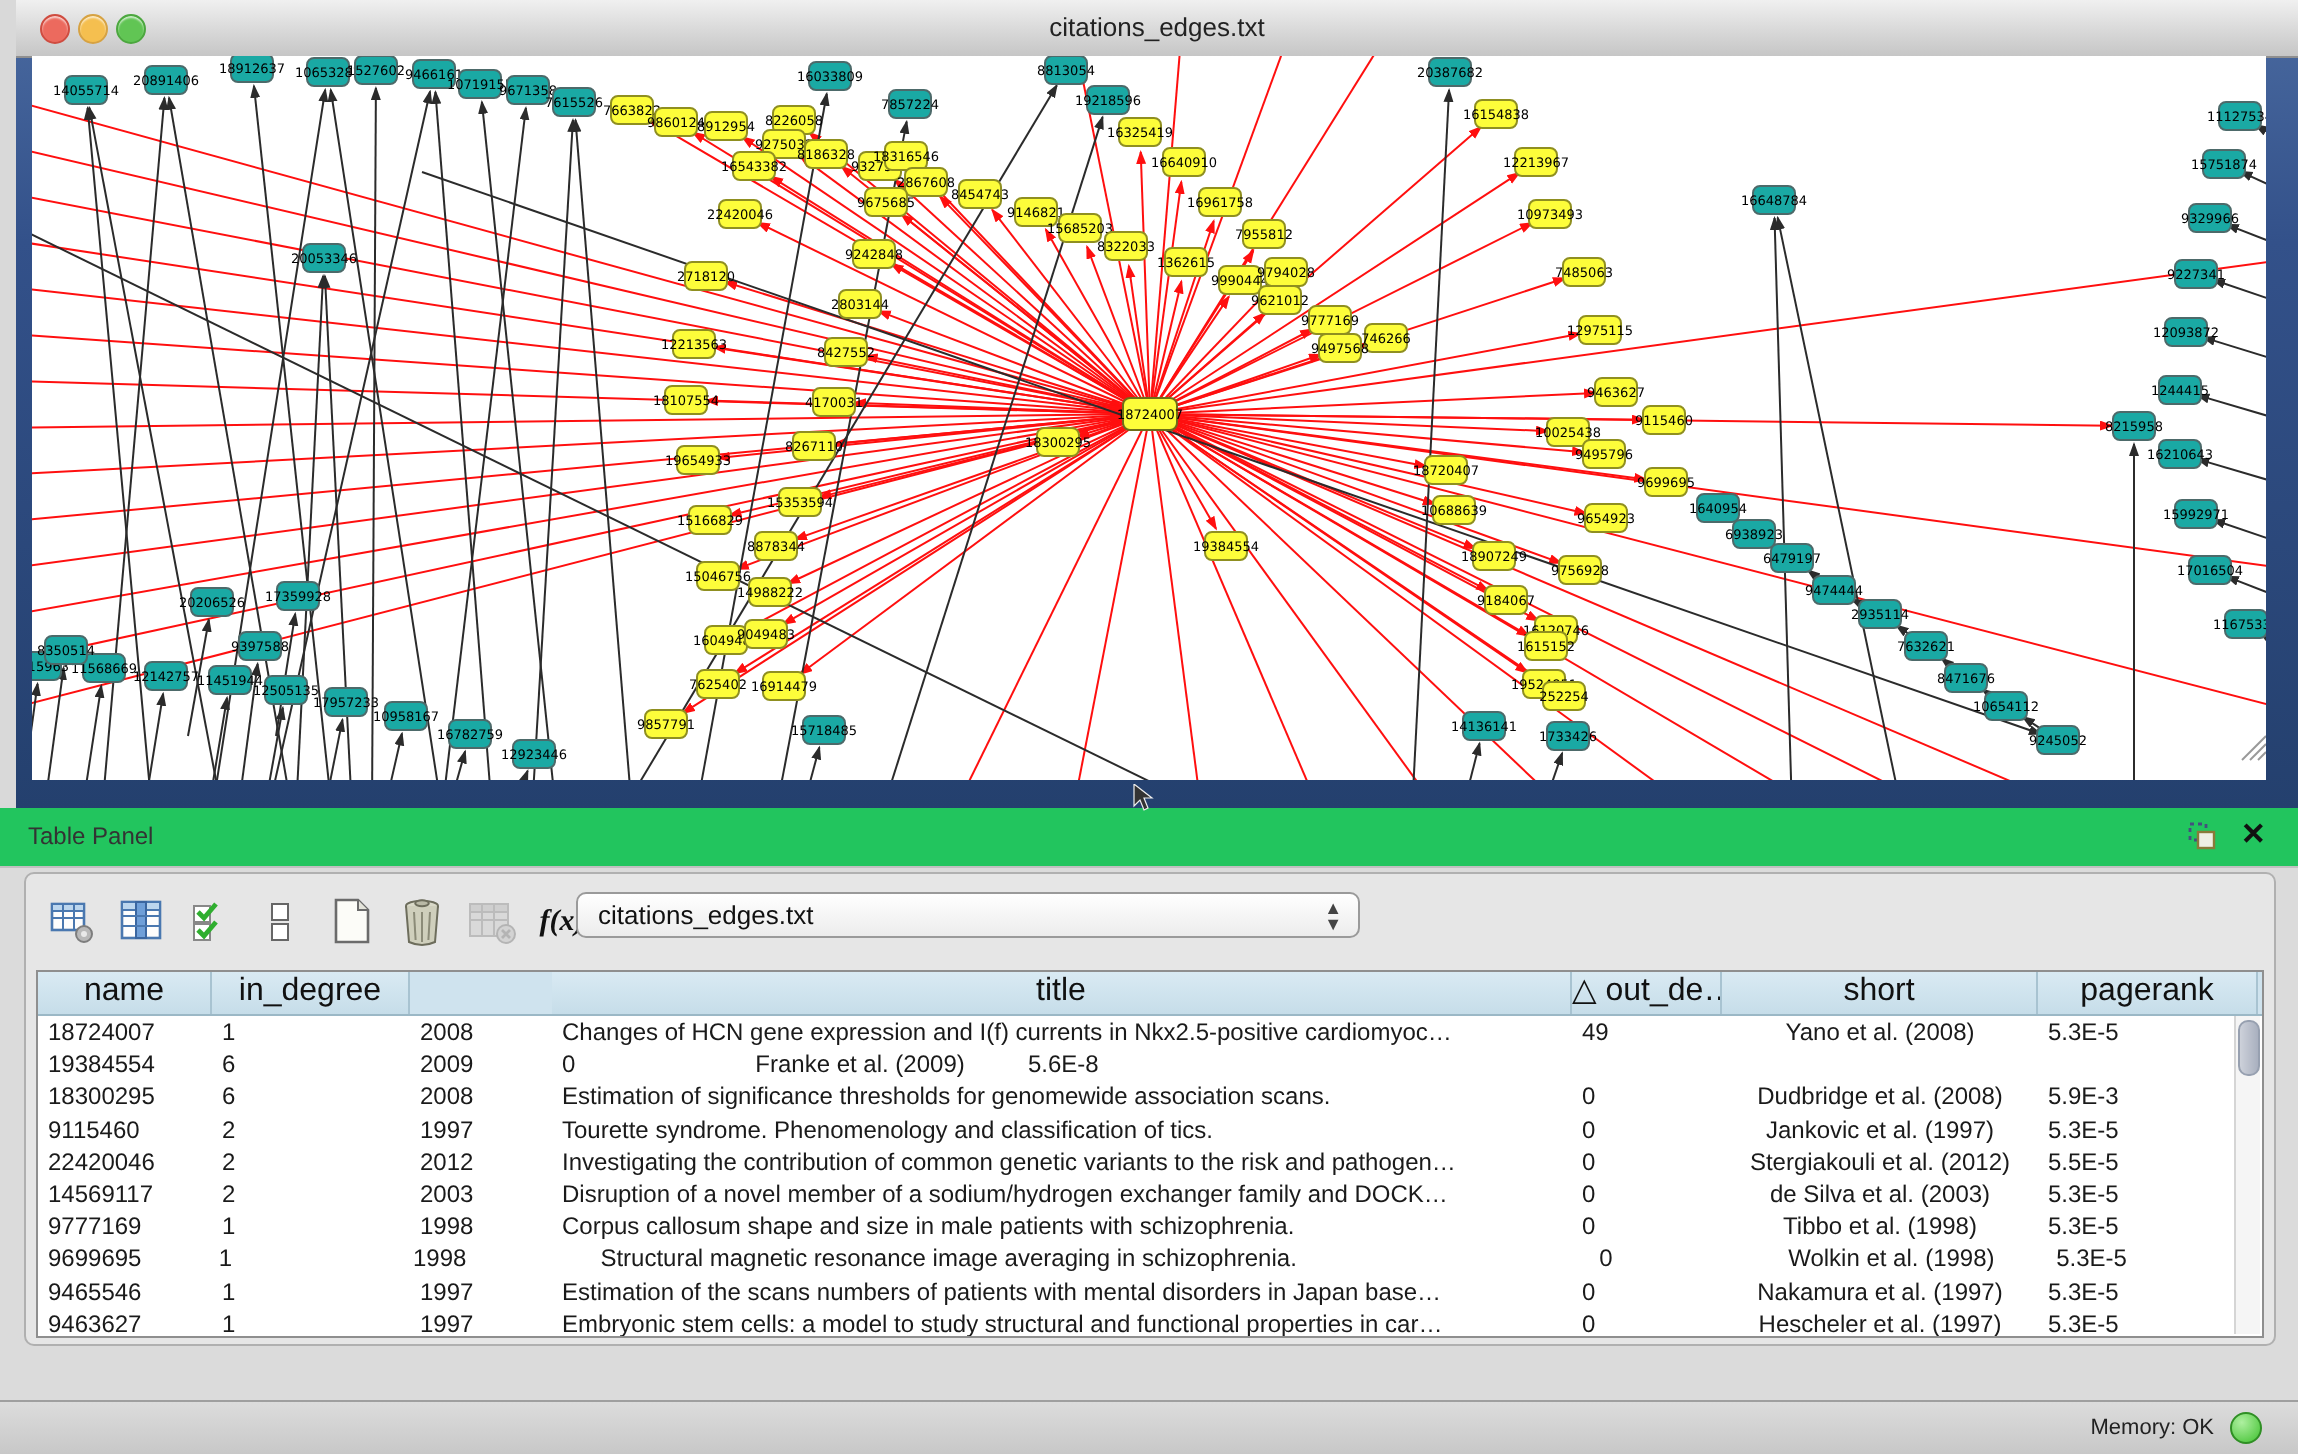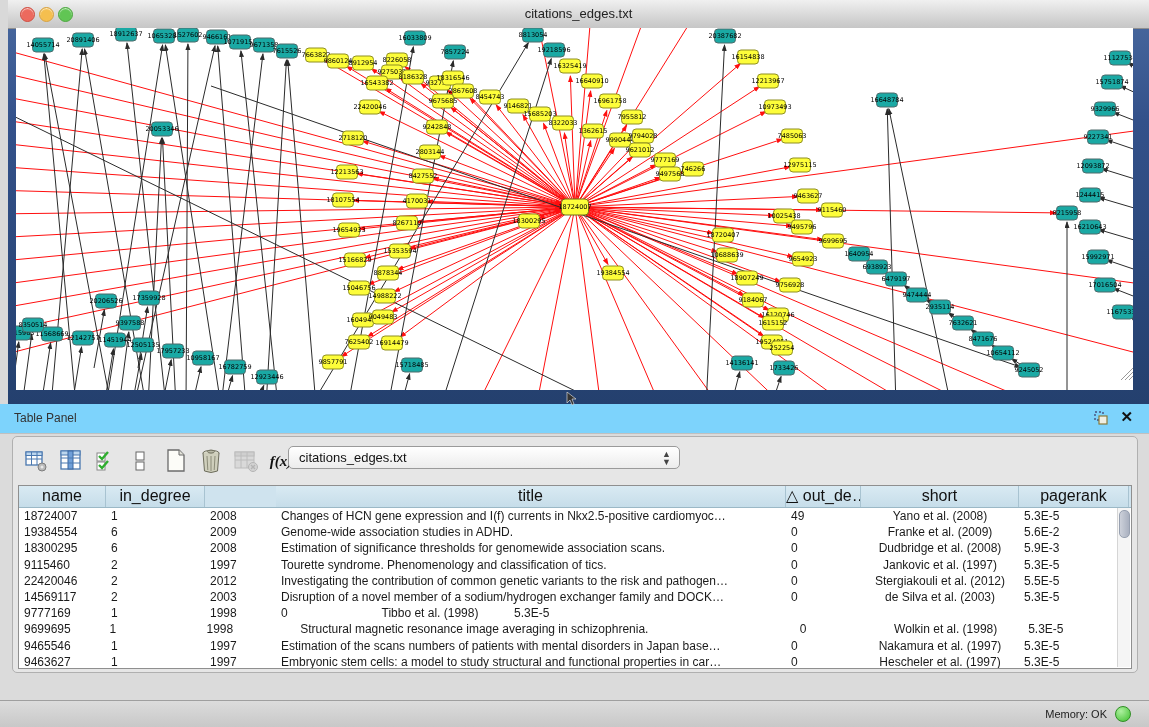--- a/index.html
+++ b/index.html
@@ -15,21 +15,21 @@
   #tl-close{left:12px;background:#ec6a5e;border:1px solid #cf4c40;}
   #tl-min{left:31px;background:#f5bf4f;border:1px solid #d6a243;}
   #tl-zoom{left:50px;background:#61c554;border:1px solid #4ca73f;}
   #net-title{position:absolute;left:0;right:0;top:6px;text-align:center;
     font-size:13px;color:#222;}
   #net-canvas{position:absolute;left:8px;top:28px;width:1117px;height:362px;background:#ffffff;}
   #net-canvas svg{display:block;}
   #mouse-cursor{position:absolute;left:566px;top:392px;z-index:5;}
   
   #table-panel{position:absolute;left:0;top:404px;width:1149px;height:296px;background:#dbdbdb;}
-  #tp-header{position:absolute;left:0;top:0;right:0;height:29px;background:#7dd3fc;
+  #tp-header{position:absolute;left:0;top:0;right:0;height:29px;background:#22c55e;
     border-bottom:1px solid #c0c0c0;}
   #tp-title{position:absolute;left:14px;top:7px;font-size:12px;color:#333;}
   #tp-float{position:absolute;right:40px;top:7px;width:15px;height:15px;cursor:pointer;}
   #tp-close{position:absolute;right:16px;top:4px;font-size:15px;font-weight:bold;color:#111;cursor:pointer;}
   #tp-body{position:absolute;left:12px;top:32px;width:1124px;height:235px;
     background:#e6e6e6;border:1px solid #b0b0b0;border-radius:5px;}
   
   #tp-toolbar{position:absolute;left:10px;top:6px;height:36px;display:flex;align-items:center;gap:9px;}
   .tbtn{width:26px;height:26px;display:flex;align-items:center;justify-content:center;cursor:pointer;}
   .fx{font-family:"Liberation Serif",serif;font-style:italic;font-weight:bold;font-size:15px;color:#111;}
@@ -604,24 +604,23 @@
             <div class="c" style="width: 71px;">2008</div>
             <div class="c" style="width: 510px;">Changes of HCN gene expression and I(f) currents in Nkx2.5-positive cardiomyoc…</div>
             <div class="c" style="width: 75px;">49</div>
             <div class="c center" style="width: 158px;">Yano et al. (2008)</div>
             <div class="c" style="width: 110px;">5.3E-5</div>
           </div>
           <div class="grow">
             <div class="c" style="width: 87px;">19384554</div>
             <div class="c" style="width: 99px;">6</div>
             <div class="c" style="width: 71px;">2009</div>
-            <div class="c" style="width: 510px;">Genome-wide association studies in ADHD.</div>
             <div class="c" style="width: 75px;">0</div>
             <div class="c center" style="width: 158px;">Franke et al. (2009)</div>
-            <div class="c" style="width: 110px;">5.6E-2</div>
+            <div class="c" style="width: 110px;">5.6E-8</div>
           </div>
           <div class="grow">
             <div class="c" style="width: 87px;">18300295</div>
             <div class="c" style="width: 99px;">6</div>
             <div class="c" style="width: 71px;">2008</div>
             <div class="c" style="width: 510px;">Estimation of significance thresholds for genomewide association scans.</div>
             <div class="c" style="width: 75px;">0</div>
             <div class="c center" style="width: 158px;">Dudbridge et al. (2008)</div>
             <div class="c" style="width: 110px;">5.9E-3</div>
           </div>
@@ -649,20 +648,21 @@
             <div class="c" style="width: 71px;">2003</div>
             <div class="c" style="width: 510px;">Disruption of a novel member of a sodium/hydrogen exchanger family and DOCK…</div>
             <div class="c" style="width: 75px;">0</div>
             <div class="c center" style="width: 158px;">de Silva et al. (2003)</div>
             <div class="c" style="width: 110px;">5.3E-5</div>
           </div>
           <div class="grow">
             <div class="c" style="width: 87px;">9777169</div>
             <div class="c" style="width: 99px;">1</div>
             <div class="c" style="width: 71px;">1998</div>
+            <div class="c" style="width: 510px;">Corpus callosum shape and size in male patients with schizophrenia.</div>
             <div class="c" style="width: 75px;">0</div>
             <div class="c center" style="width: 158px;">Tibbo et al. (1998)</div>
             <div class="c" style="width: 110px;">5.3E-5</div>
           </div>
           <div class="grow">
             <div class="c" style="width: 87px;">9699695</div>
             <div class="c" style="width: 99px;">1</div>
             <div class="c" style="width: 71px;">1998</div>
             <div class="c" style="width: 510px; margin-left: 24px;">Structural magnetic resonance image averaging in schizophrenia.</div>
             <div class="c" style="width: 75px;">0</div>

